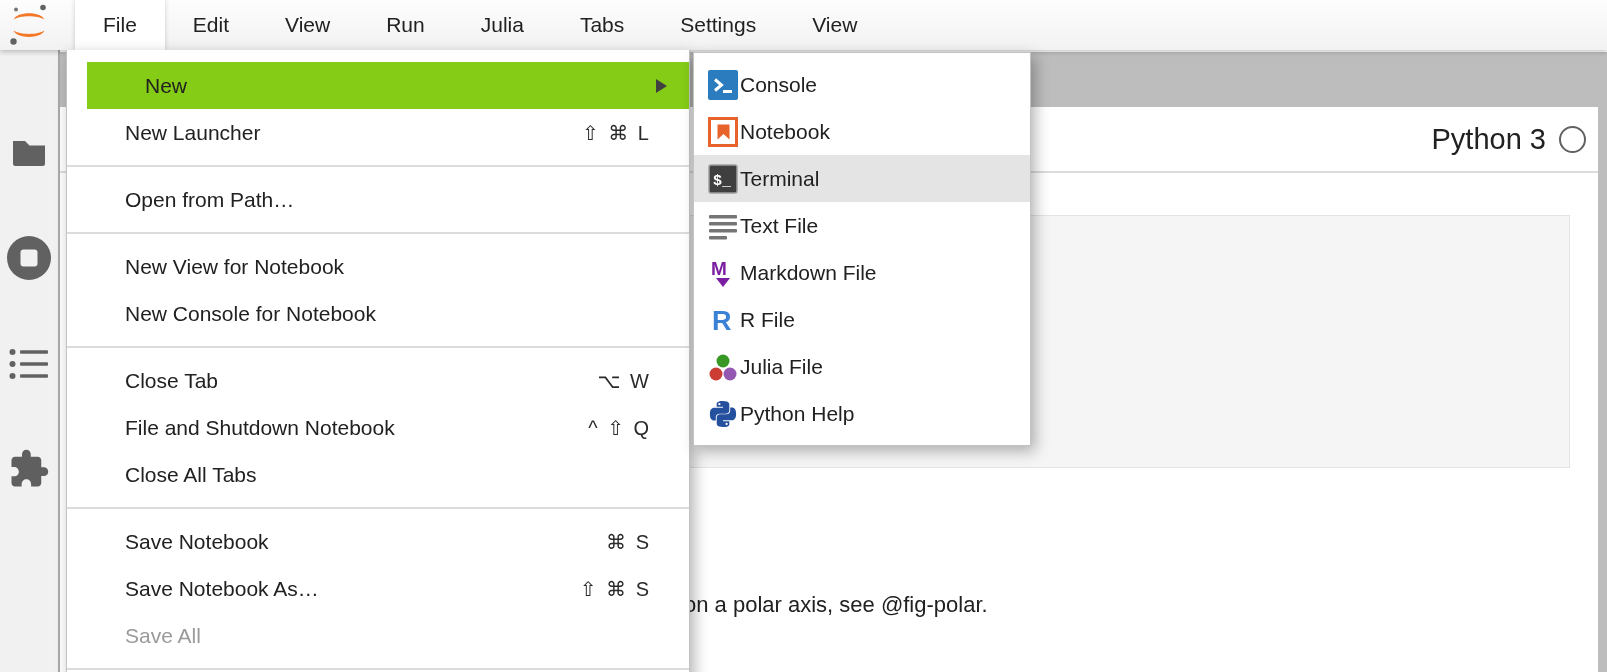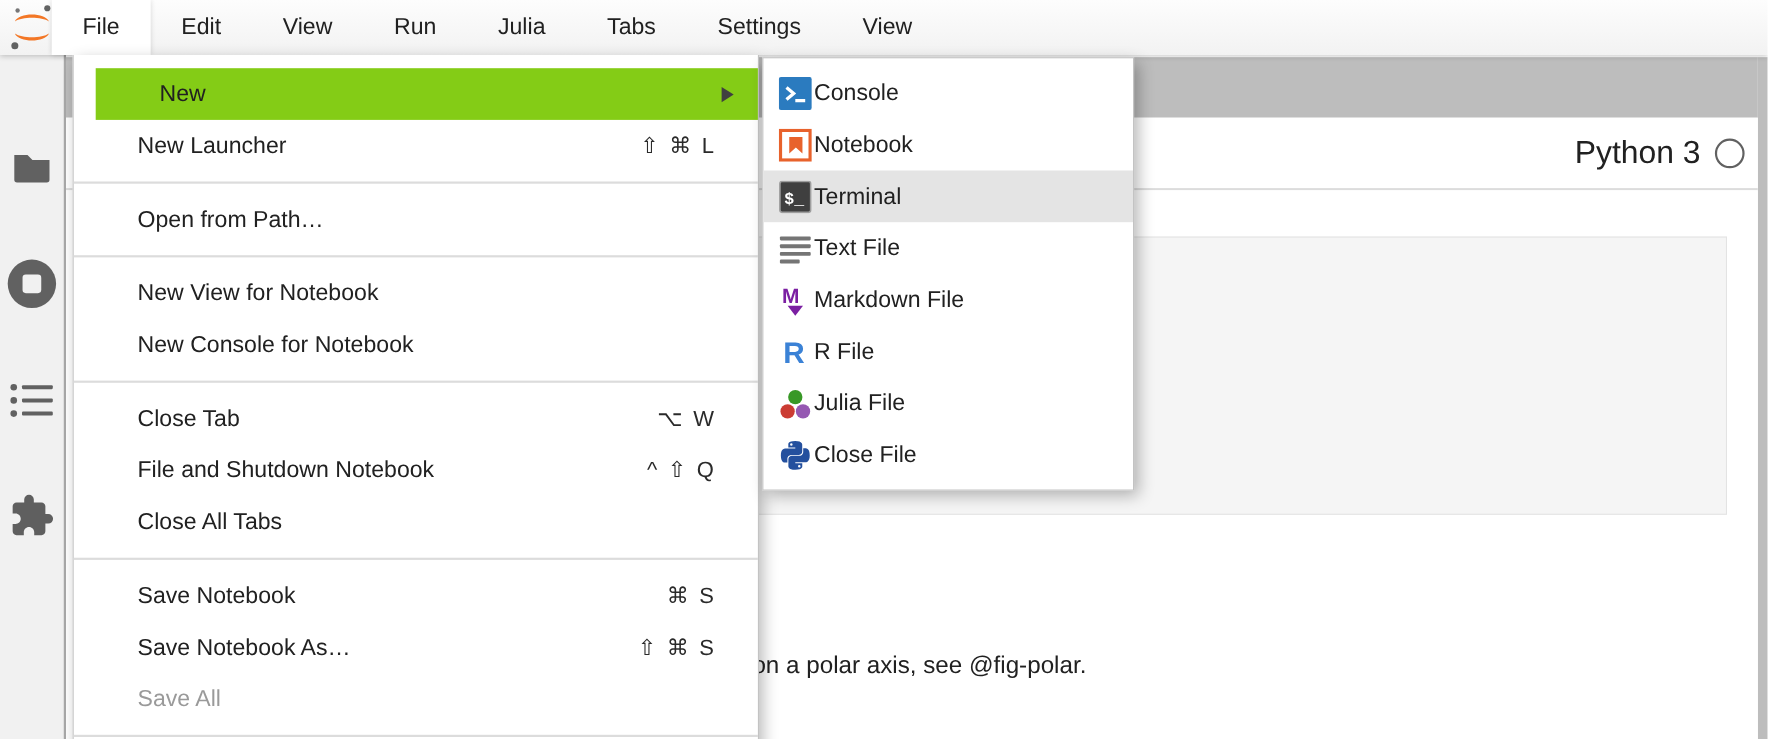--- a/index.html
+++ b/index.html
@@ -4,21 +4,21 @@
 <style>
   * { margin:0; padding:0; box-sizing:border-box; }
   html,body { width:1607px; height:672px; overflow:hidden; background:#fff;
               font-family:"Liberation Sans", sans-serif; }
   body { position:relative; }
 
   
   .menubar { position:absolute; left:0; top:0; width:1607px; height:50px;
              background:linear-gradient(#fdfdfd,#f2f2f2);
              box-shadow:0 2px 5px rgba(0,0,0,0.22);
-             display:flex; align-items:stretch; padding-left:47px; z-index:60; }
+             display:flex; align-items:stretch; padding-left:75px; z-index:60; }
   .logo { position:absolute; left:7px; top:3px; width:44px; height:44px; }
   .mb-item { font-size:21px; color:#212121; padding:0 28px; display:flex;
              align-items:center; cursor:default; }
   .mb-item.active { background:#fff; box-shadow:0 0 5px rgba(0,0,0,0.18); }
 
   
   .sidebar { position:absolute; left:0; top:50px; width:60px; height:622px;
              background:#f1f1f1; border-right:2px solid #a9a9a9; z-index:40; }
   .sb-icon { position:absolute; left:50%; transform:translateX(-50%); }
 
@@ -233,15 +233,15 @@
     <span>Julia File</span>
   </div>
 
   <div class="sm-item">
     <svg class="sm-icon" viewBox="0 0 32 32">
       <g fill="#24509e" fill-rule="evenodd">
         <path d="M15.885 2.1c-7.1 0-6.651 3.07-6.651 3.07l.008 3.18h6.772v.95H6.545S2 8.8 2 16.005s3.963 6.912 3.963 6.912h2.365v-3.31s-.127-3.963 3.9-3.963h6.716s3.772.06 3.772-3.646V5.742S23.293 2.1 15.885 2.1zM12.153 4.24a1.214 1.214 0 1 1 0 2.43 1.214 1.214 0 0 1 0-2.43z"></path>
         <path d="M16.115 29.9c7.1 0 6.651-3.07 6.651-3.07l-.008-3.18h-6.772v-.95h9.469S30 23.2 30 15.995s-3.963-6.912-3.963-6.912h-2.365v3.31s.127 3.963-3.9 3.963h-6.716s-3.772-.06-3.772 3.646v6.156S8.707 29.9 16.115 29.9zm3.732-2.14a1.214 1.214 0 1 1 0-2.43 1.214 1.214 0 0 1 0 2.43z"></path>
       </g>
     </svg>
-    <span>Close File</span>
+    <span>Python Help</span>
   </div>
 </div>
 
 </body></html>

